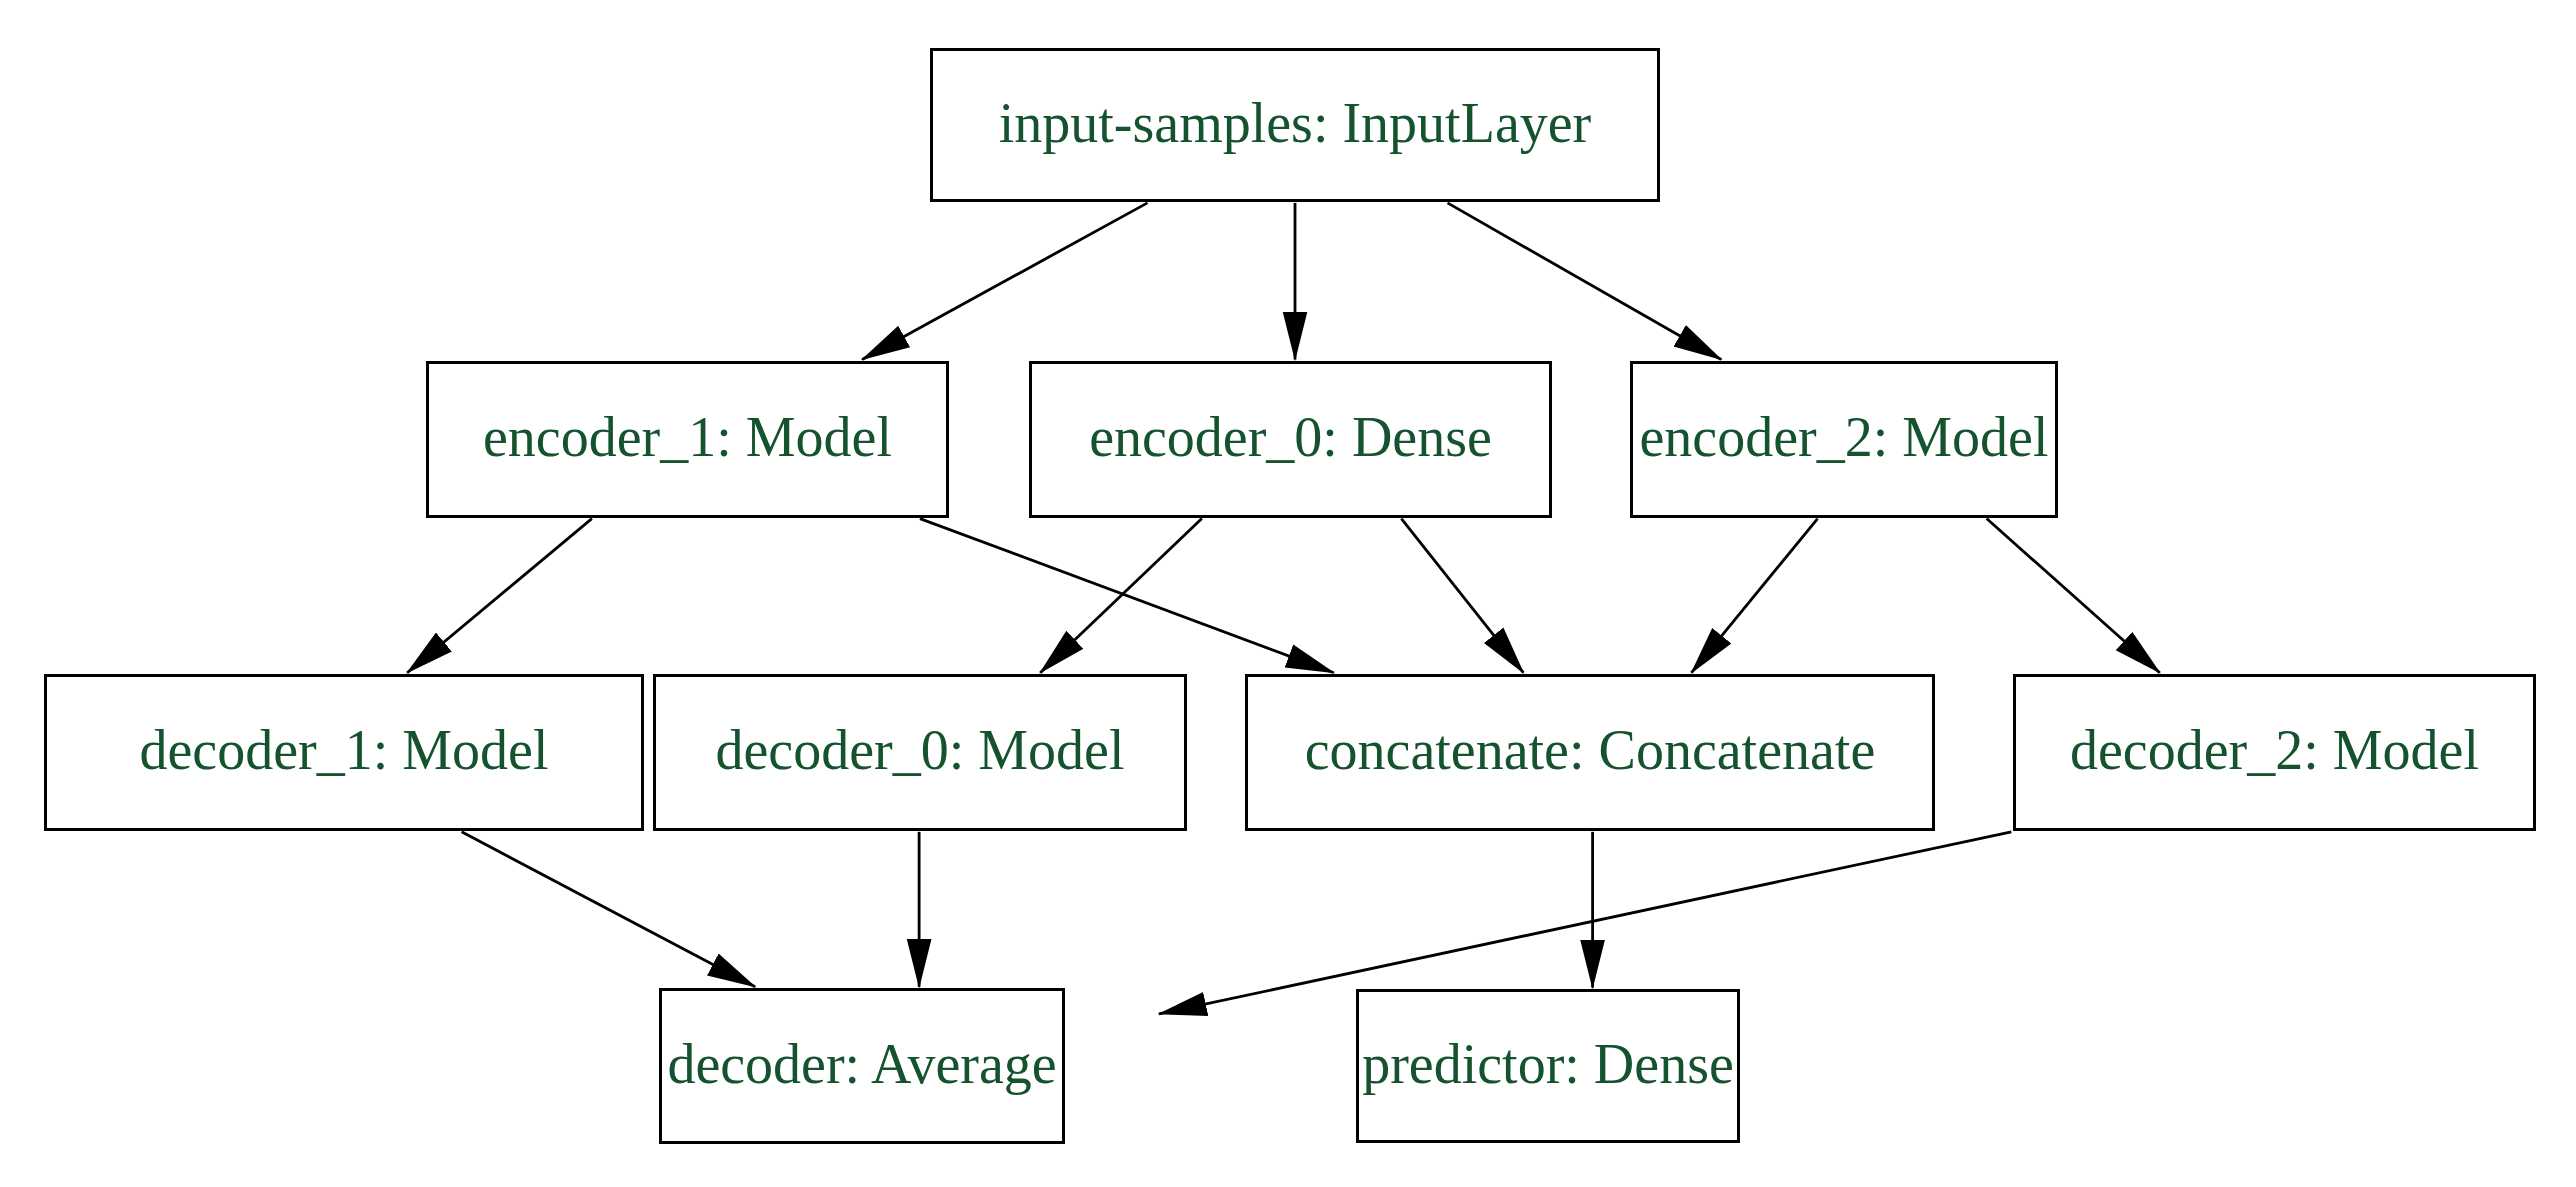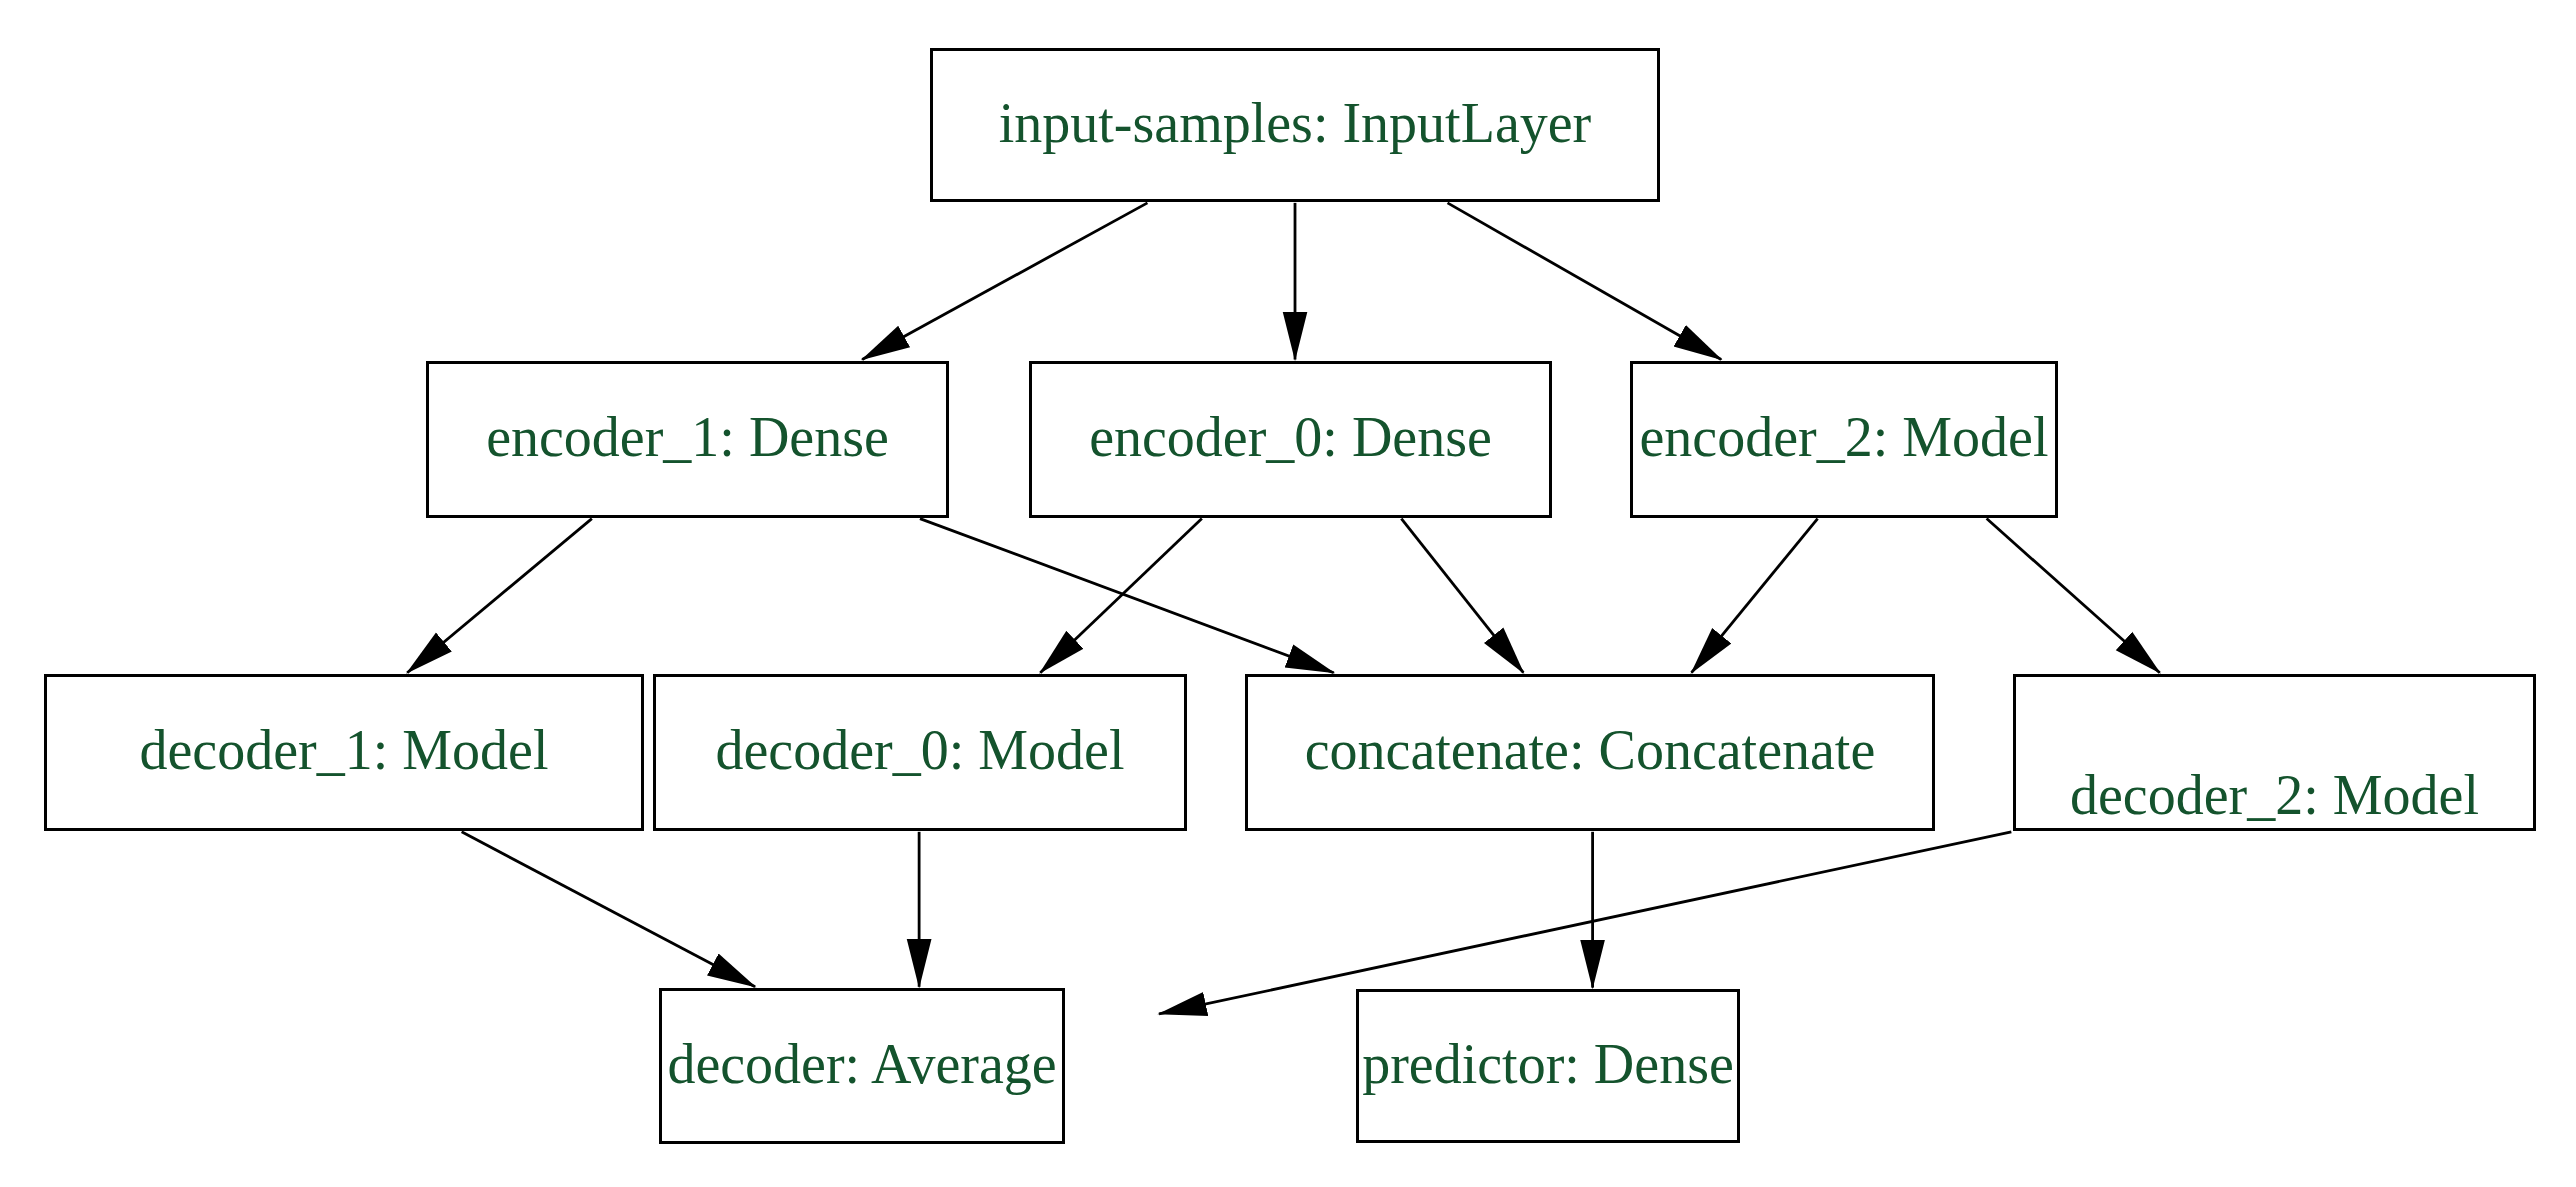--- a/index.html
+++ b/index.html
@@ -70,21 +70,21 @@
     <line x1="1115" y1="1009" x2="1115" y2="1197" marker-end="url(#arrow)"></line>
     <line x1="1932" y1="1009" x2="1932" y2="1198" marker-end="url(#arrow)"></line>
     <line x1="2440" y1="1009" x2="1406" y2="1230" marker-end="url(#arrow)"></line>
   </svg>
 
   <div class="node" style="left:930px; top:48px;   width:730px; height:154px;">
     <span class="label">input-samples: InputLayer</span>
   </div>
 
   <div class="node" style="left:426px;  top:361px;  width:523px; height:157px;">
-    <span class="label">encoder_1: Dense</span>
+    <span class="label">encoder_1: Model</span>
   </div>
 
   <div class="node" style="left:1029px; top:361px;  width:523px; height:157px;">
     <span class="label">encoder_0: Dense</span>
   </div>
 
   <div class="node" style="left:1630px; top:361px;  width:428px; height:157px;">
     <span class="label">encoder_2: Model</span>
   </div>
 
@@ -93,21 +93,21 @@
   </div>
 
   <div class="node" style="left:653px;  top:674px;  width:534px; height:157px;">
     <span class="label">decoder_0: Model</span>
   </div>
 
   <div class="node" style="left:1245px; top:674px;  width:690px; height:157px;">
     <span class="label">concatenate: Concatenate</span>
   </div>
 
-  <div class="node" style="left:2013px; top:674px;  width:523px; height:157px;align-items:flex-end;">
+  <div class="node" style="left:2013px; top:674px;  width:523px; height:157px;">
     <span class="label">decoder_2: Model</span>
   </div>
 
   <div class="node" style="left:659px;  top:988px; width:406px; height:156px;">
     <span class="label">decoder: Average</span>
   </div>
 
   <div class="node" style="left:1356px; top:989px; width:384px; height:154px;">
     <span class="label">predictor: Dense</span>
   </div>

